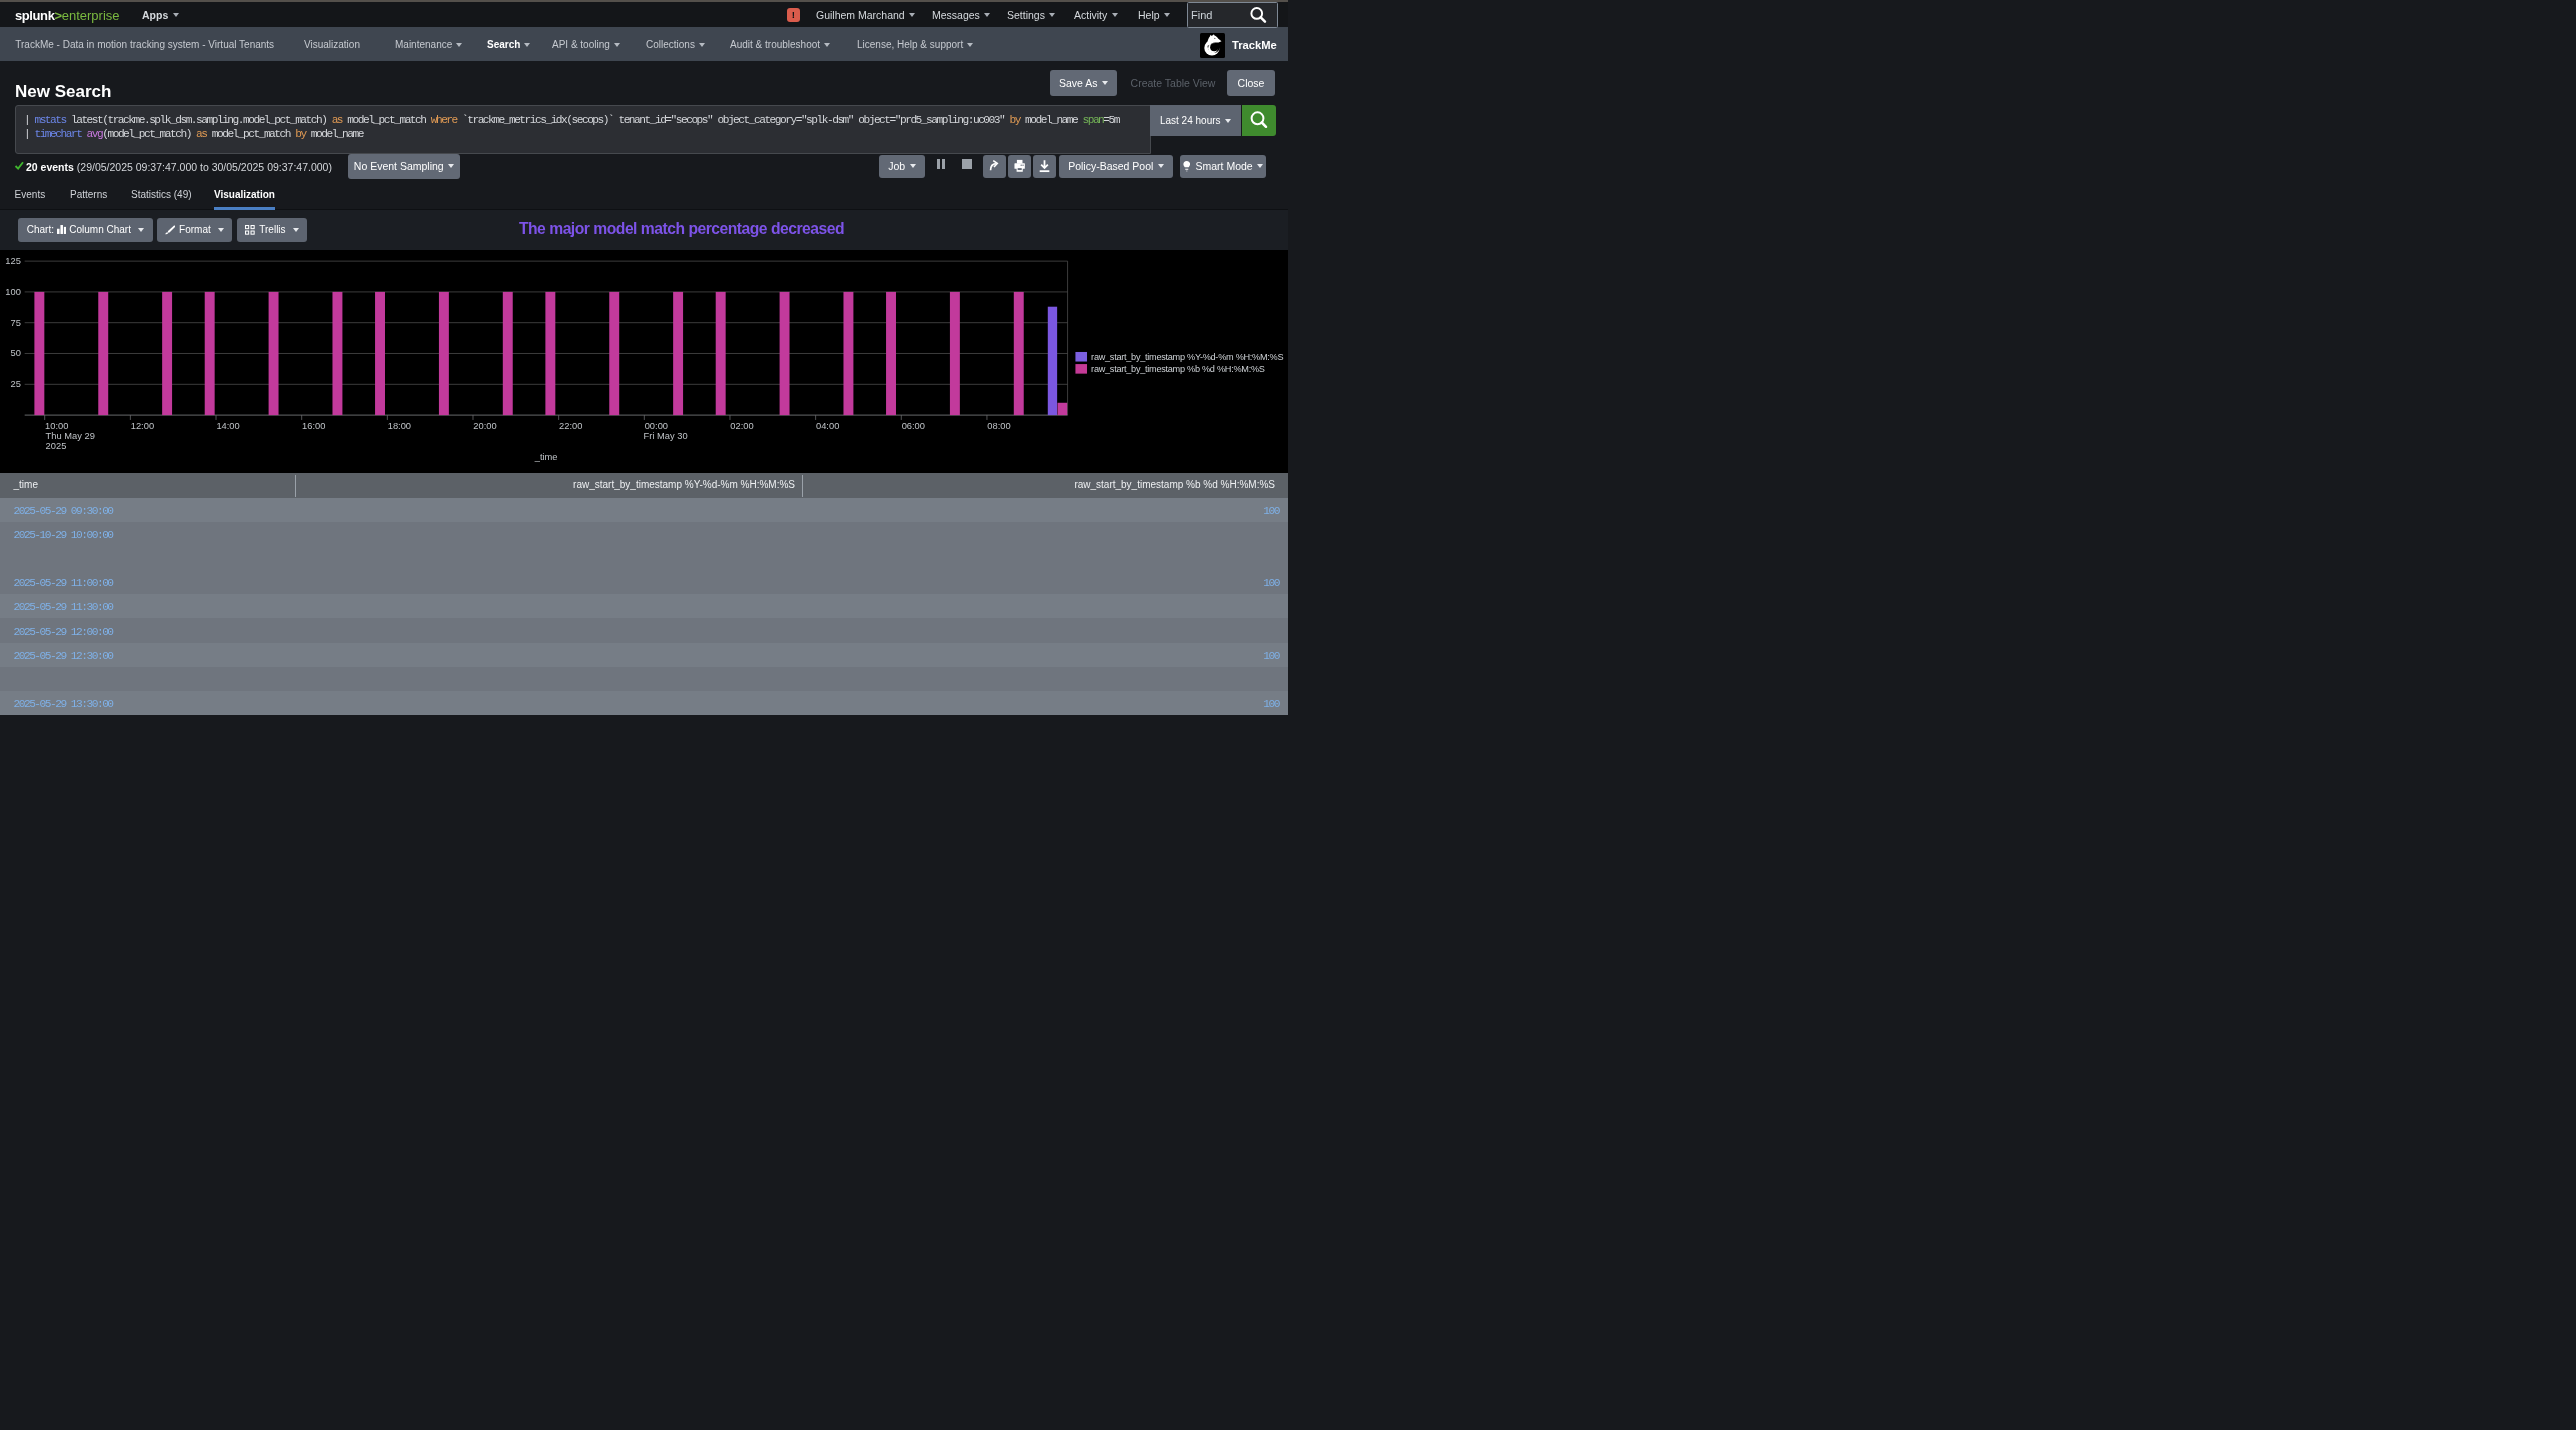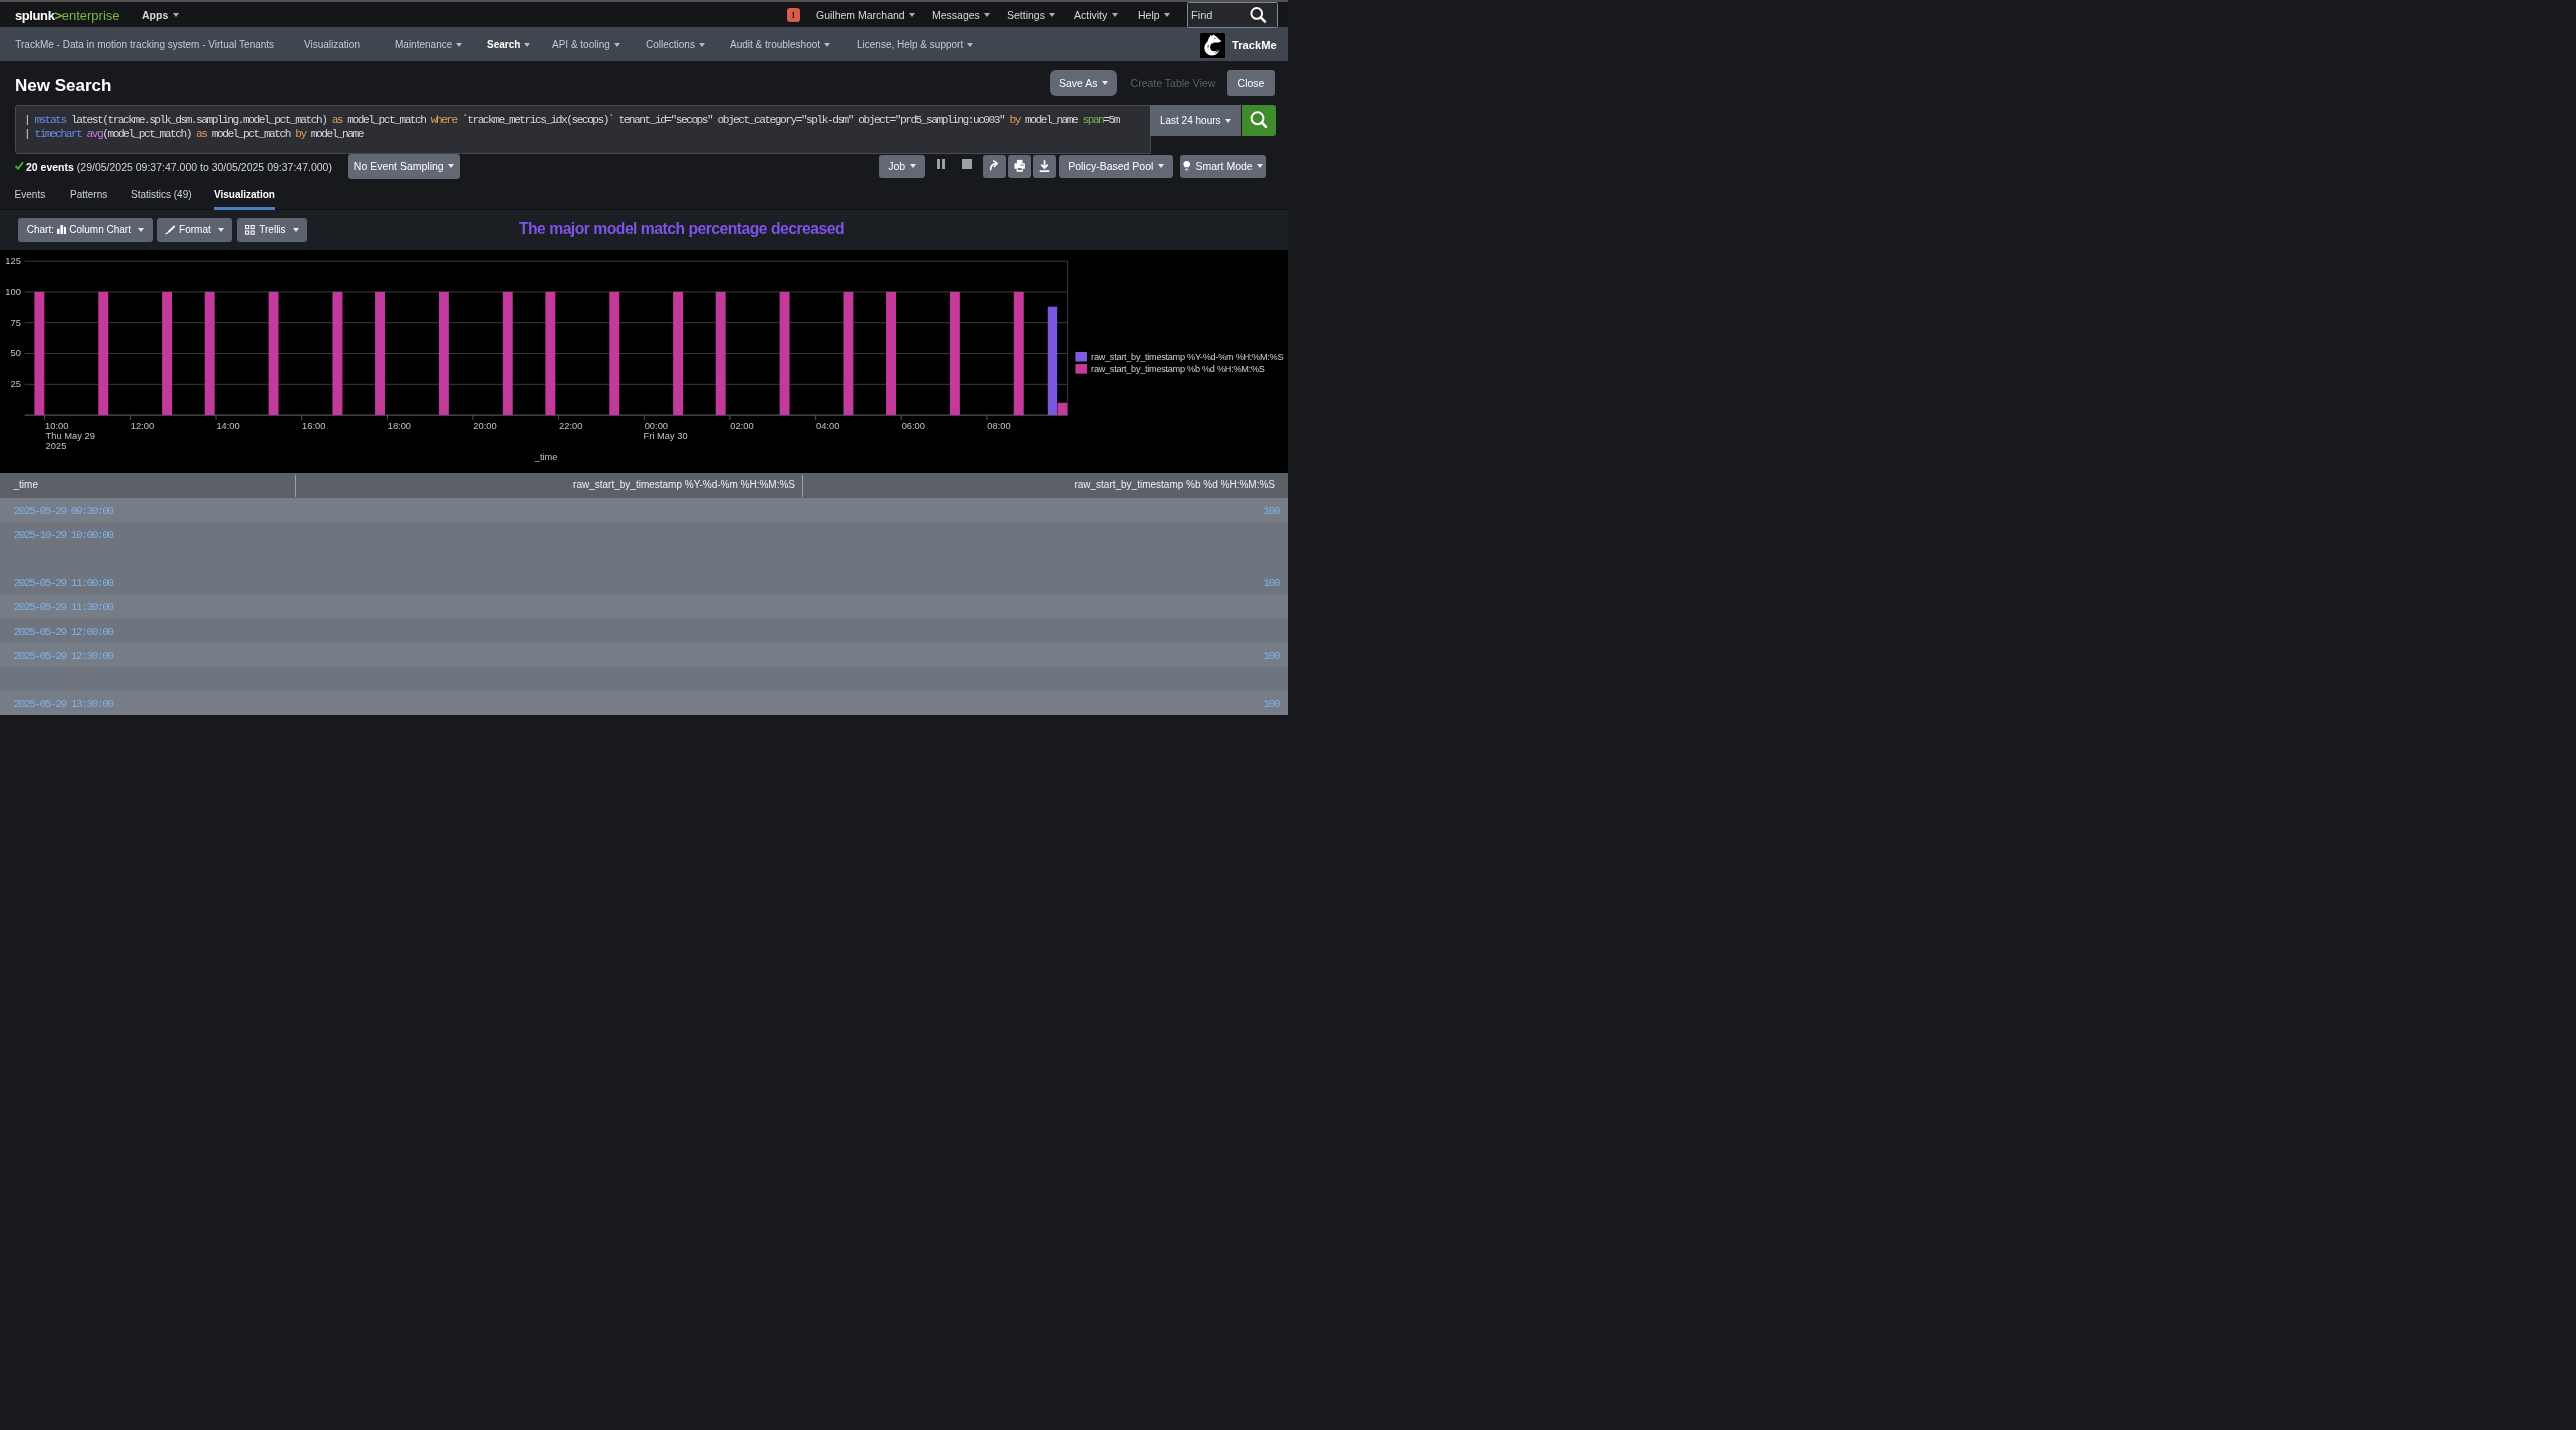--- a/index.html
+++ b/index.html
@@ -19,23 +19,23 @@
 .caret.w { border-top-color:#e8eaee; }
 #badge { top:7.5px; left:787px; width:12.7px; height:14px; background:#da5c4c; border-radius:3px; color:#101214; font-weight:bold; font-size:9.7px; text-align:center; line-height:14px; }
 #findbox { left:1187px; top:2.2px; width:91px; height:26px; border:1.1px solid #7e8894; border-radius:1.5px; background:#25272b; color:#ccd2d8; font-size:11px; line-height:24px; padding-left:3px; }
 
 .abitem { top:39px; color:#c6cad0; font-size:10px; white-space:nowrap; }
 .abitem .caret { border-top-color:#b6bbc2; margin-left:3.7px;}
 .abitem.on { color:#fff; }
 #tmlogo { left:1200px; top:33px; width:25.4px; height:25.4px; background:#000; border-radius:1.5px; }
 #tmname { left:1232px; top:39px; color:#fff; font-size:11.2px; font-weight:bold; }
 
-#h1 { left:15px; top:76px; font-size:17px; font-weight:bold; color:#fff; }
+#h1 { left:15px; top:82px; font-size:17px; font-weight:bold; color:#fff; }
 .gbtn { background:#626975; border-radius:3px; color:#fff; font-size:10.5px; text-align:center; }
-#saveas { left:1050px; top:70px; width:67px; height:26px; line-height:26px;border-radius:6px; }
+#saveas { left:1050px; top:70px; width:67px; height:26px; line-height:26px; }
 #ctv { left:1128px; top:70px; width:90px; height:26px; line-height:26px; color:#5b6169; font-size:10.5px; text-align:center; }
 #close { left:1227px; top:70px; width:48px; height:26px; line-height:26px; }
 
 #qbox { left:15px; top:105px; width:1136px; height:49px; background:#2c2e33; border:0.7px solid #46494e; border-radius:3px 0 0 3px; }
 #qtext { left:24px; top:113px; font-family:"Liberation Mono", monospace; font-size:11.2px; letter-spacing:-1.5px; white-space:pre; color:#d5d7db; line-height:14.4px; }
 #qtext .k { color:#6c86e8; } 
 #qtext .o { color:#e09a54; } 
 #qtext .f { color:#c678dd;margin-top:40px; } 
 #qtext .g { color:#74b457; } 
 #tpick { left:1150px; top:105px; width:91px; height:31px; background:#5d6470; color:#fff; font-size:10px; text-align:center; line-height:31px; }

